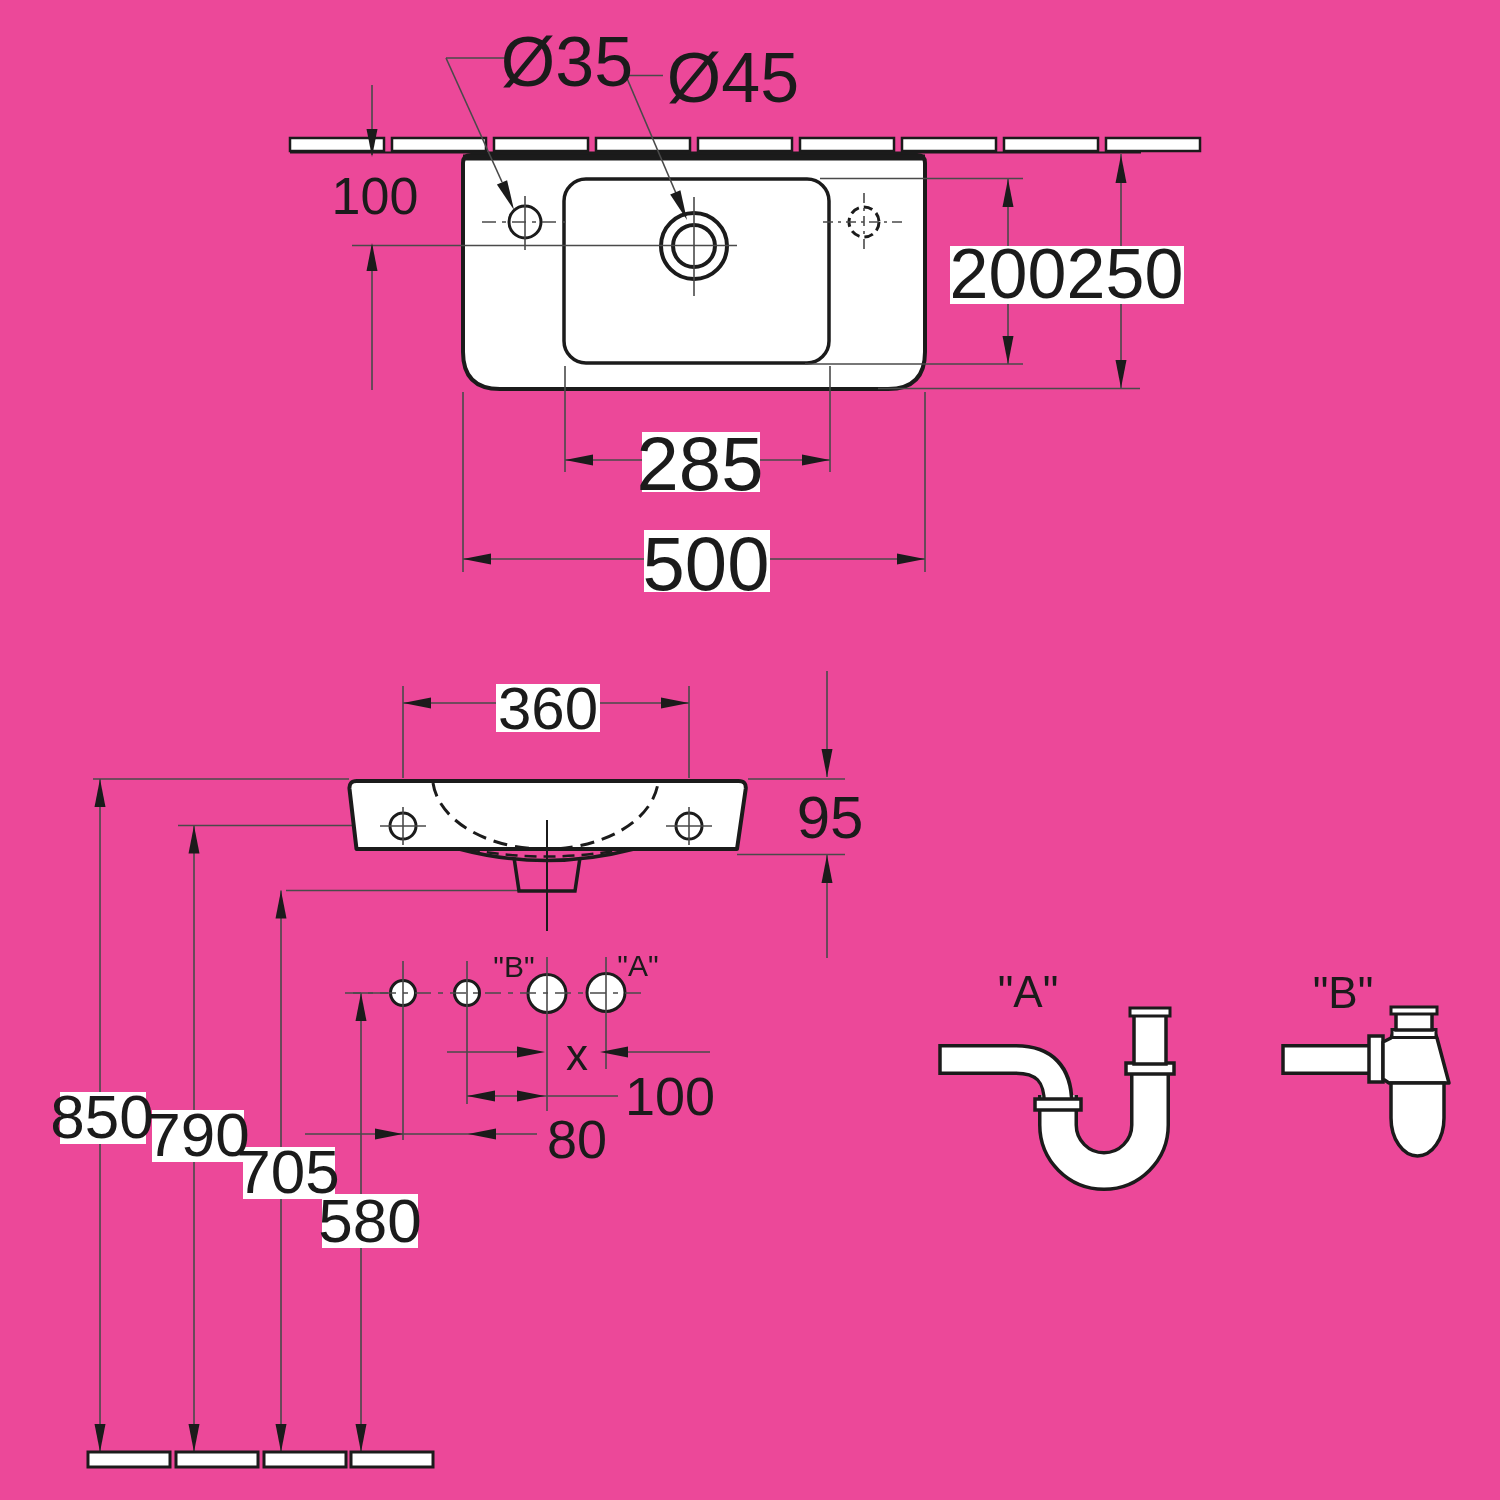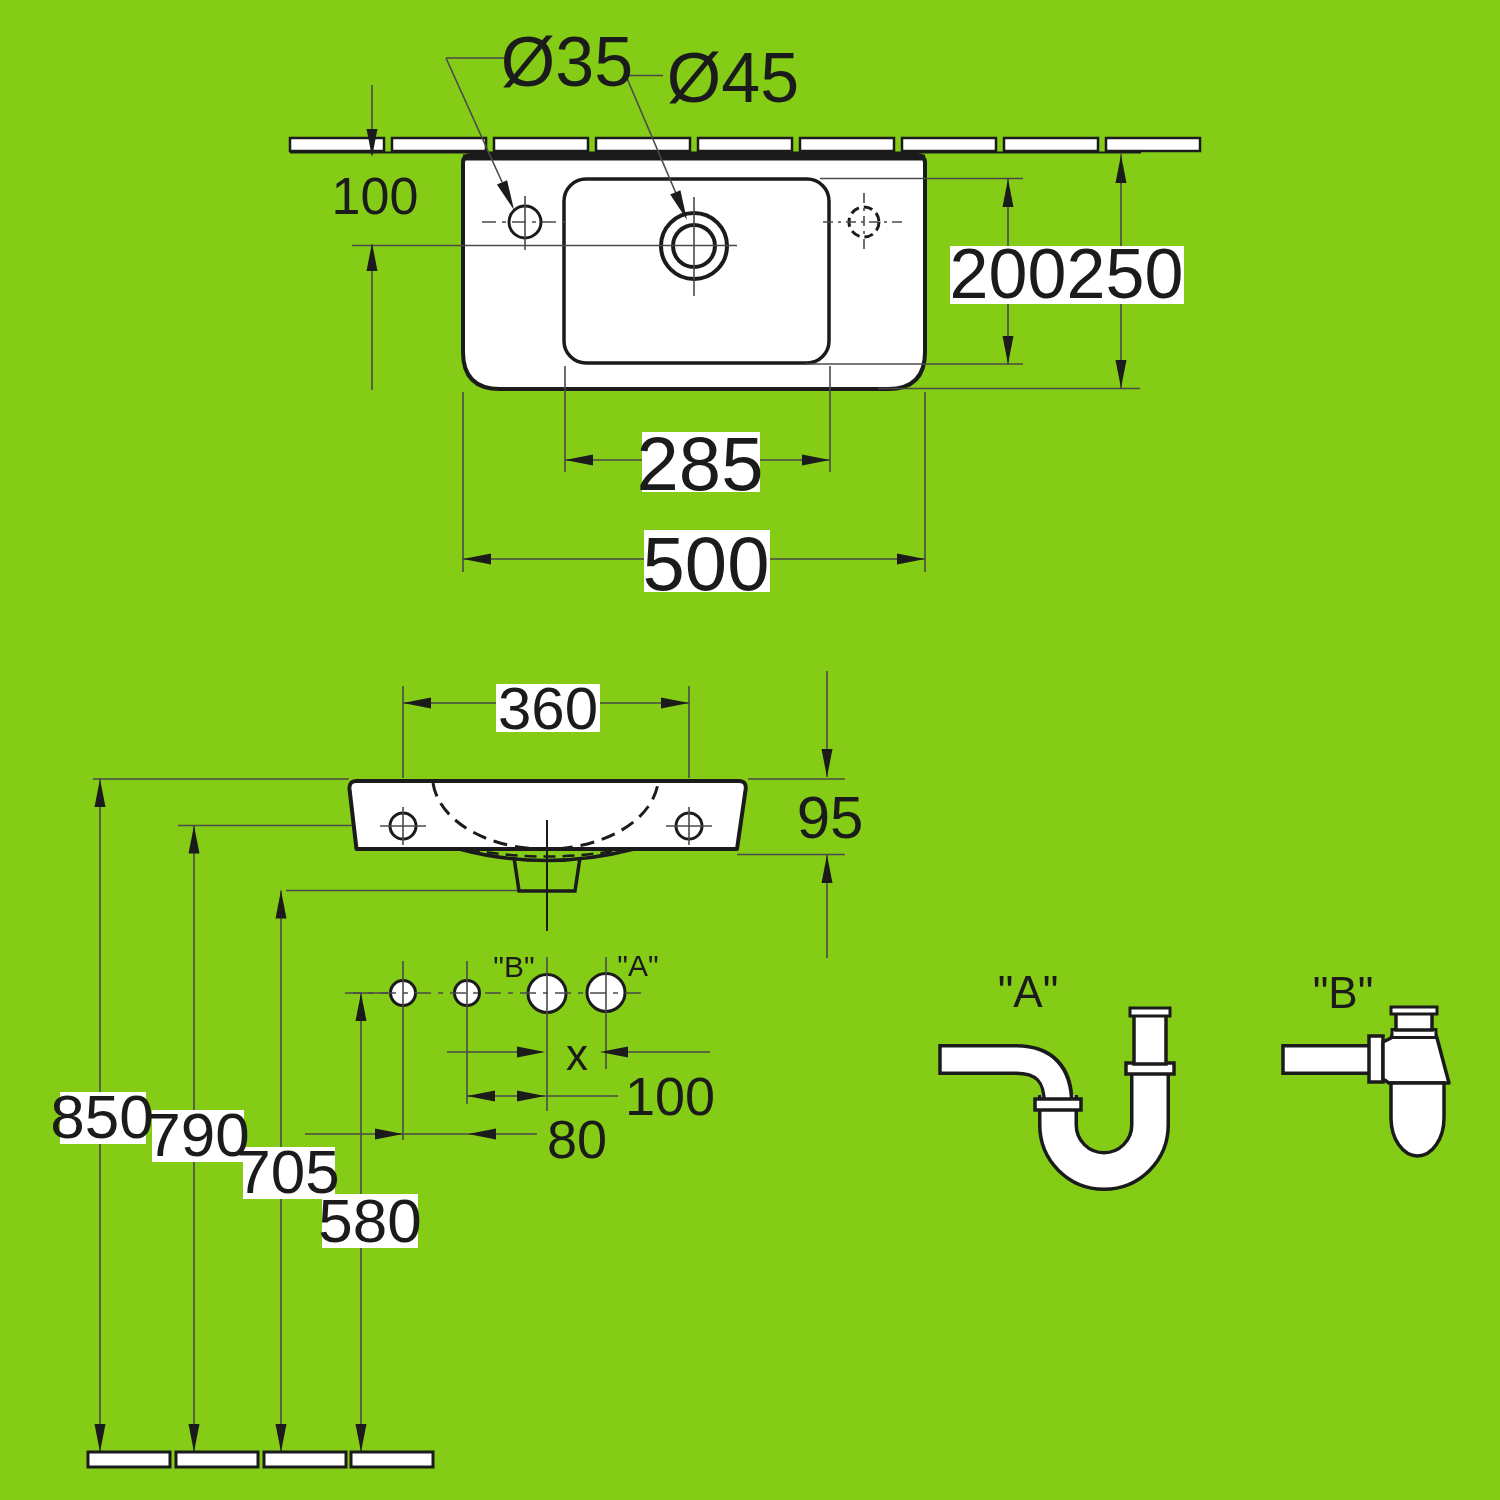--- a/index.html
+++ b/index.html
@@ -1,16 +1,16 @@
 <!DOCTYPE html>
 <html><head>
 <meta charset="utf-8">
 <style>
   html,body{margin:0;padding:0;background:#fff;}
-  .sheet{position:relative;width:1500px;height:1500px;background:#84cc16;overflow:hidden;}
+  .sheet{position:relative;width:1500px;height:1500px;background:#ec4899;overflow:hidden;}
   svg{display:block;}
   text{font-family:"Liberation Sans","DejaVu Sans",sans-serif;fill:#1b1b1b;}
   .obj{stroke:#1b1b1b;fill:none;}
   .objf{stroke:#1b1b1b;fill:#ffffff;}
   .dim{stroke:#4a4a4a;stroke-width:1.6;fill:none;}
   .ah{fill:#1b1b1b;stroke:none;}
   .bg{fill:#ffffff;stroke:none;}
 </style>
 </head>
 <body>

